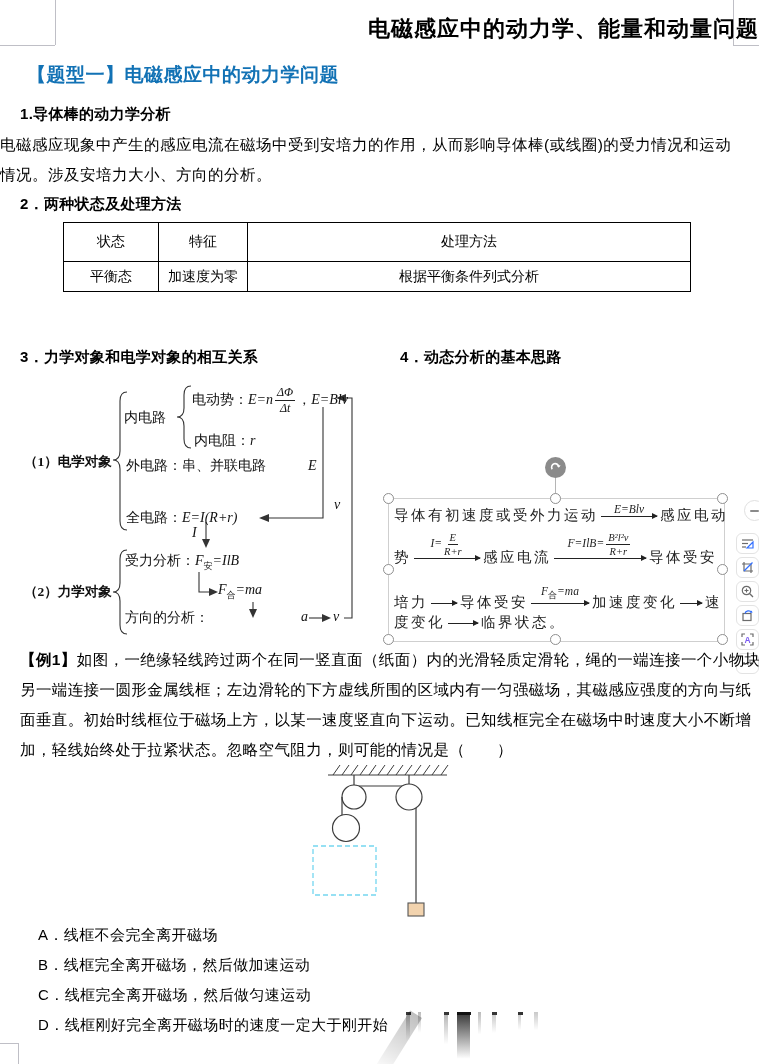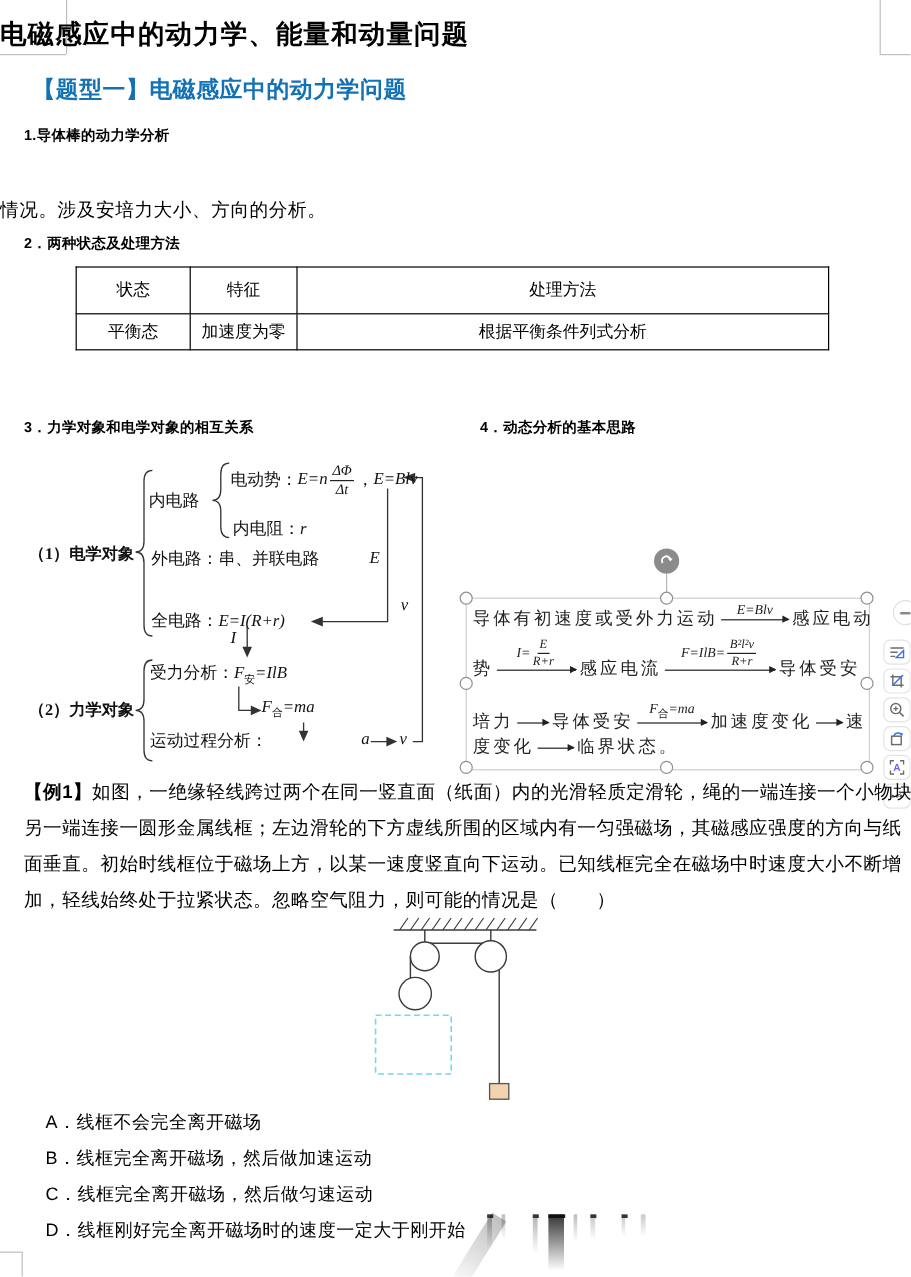--- a/index.html
+++ b/index.html
@@ -1,23 +1,23 @@
 <!DOCTYPE html>
 <html><head>
 <meta charset="utf-8">
 <style>
   html,body{margin:0;padding:0;background:#fff;}
   .page{position:relative;width:759px;height:1064px;background:#fff;overflow:hidden;
         font-family:"Liberation Sans",sans-serif;color:#000;}
   .abs{position:absolute;}
   .mark{position:absolute;background:#bfbfc6;}
-  .doc-title{position:absolute;left:0;top:14px;width:100%;text-align:left;
+  .doc-title{position:absolute;left:0;top:14px;width:100%;text-align:right;
              font-size:22px;font-weight:bold;letter-spacing:1px;}
   .topic{position:absolute;left:27px;top:62px;font-size:19px;font-weight:bold;color:#1272B5;letter-spacing:.5px;}
-  .h-num{position:absolute;font-size:12px;font-weight:600;letter-spacing:.3px;}
+  .h-num{position:absolute;font-size:15px;font-weight:600;letter-spacing:.3px;}
   .body-line{position:absolute;font-size:15.5px;letter-spacing:.5px;white-space:nowrap;}
   
   table.tb{position:absolute;left:63px;top:222px;border-collapse:collapse;table-layout:fixed;}
   table.tb td{border:1px solid #000;text-align:center;vertical-align:middle;
               font-size:14px;padding:0;white-space:pre-line;}
   
   .ldiag{position:absolute;left:20px;top:380px;width:362px;height:266px;}
   .ld{position:absolute;font-family:"Liberation Serif",serif;font-size:14px;white-space:nowrap;color:#111;}
   .ld i{font-style:italic;}
   .ld sub,.fa sub{font-size:9px;font-style:normal;}
@@ -82,20 +82,21 @@
   <div class="mark" style="left:0;top:45px;width:55px;height:1px;"></div>
   <div class="mark" style="left:733px;top:0;width:1px;height:45px;"></div>
   <div class="mark" style="left:733px;top:45px;width:26px;height:1px;"></div>
   <div class="mark" style="left:18px;top:1043px;width:1px;height:21px;"></div>
   <div class="mark" style="left:0;top:1043px;width:18px;height:1px;"></div>
 
   <div class="doc-title">电磁感应中的动力学、能量和动量问题</div>
   <div class="topic">【题型一】电磁感应中的动力学问题</div>
   <div class="h-num" style="left:20px;top:105px;">1.导体棒的动力学分析</div>
 
+  <div class="body-line" style="top:135px;">电磁感应现象中产生的感应电流在磁场中受到安培力的作用，从而影响导体棒(或线圈)的受力情况和运动</div>
   <div class="body-line" style="top:165px;">情况。涉及安培力大小、方向的分析。</div>
 
   <div class="h-num" style="left:20px;top:195px;">2．两种状态及处理方法</div>
 
   <table class="tb">
     <tbody>
         <tr style="height:39px;">
       <td style="width:94px;">状态</td>
       <td style="width:88px;">特征</td>
       <td style="width:442px;">处理方法</td>
@@ -165,21 +166,21 @@
     <div class="ld bold" style="left:4px;top:203px;"><span>（2）力学对象</span></div>
 
     <div class="ld" style="left:105px;top:172px;">
       <span>受力分析：</span><i>F</i><sub>安</sub><i>=IlB</i>
     </div>
 
     <div class="ld" style="left:198px;top:202px;">
       <i>F</i><sub>合</sub><i>=ma</i>
     </div>
 
-    <div class="ld" style="left:105px;top:229px;">运动过程分析：</div>
+    <div class="ld" style="left:105px;top:229px;">方向的分析：</div>
     <div class="ld" style="left:281px;top:229px;"><i>a</i></div>
     <div class="ld" style="left:313px;top:229px;"><i>v</i></div>
   </div>
 
   <div class="img-sel">
     <div class="frow" style="top:4px;">
       <span>导体有初速度或受外力运动</span>
       <span class="fa" style="width:56px;">
         <span class="lbl">E=Blv</span>
         <span class="ln"></span>

